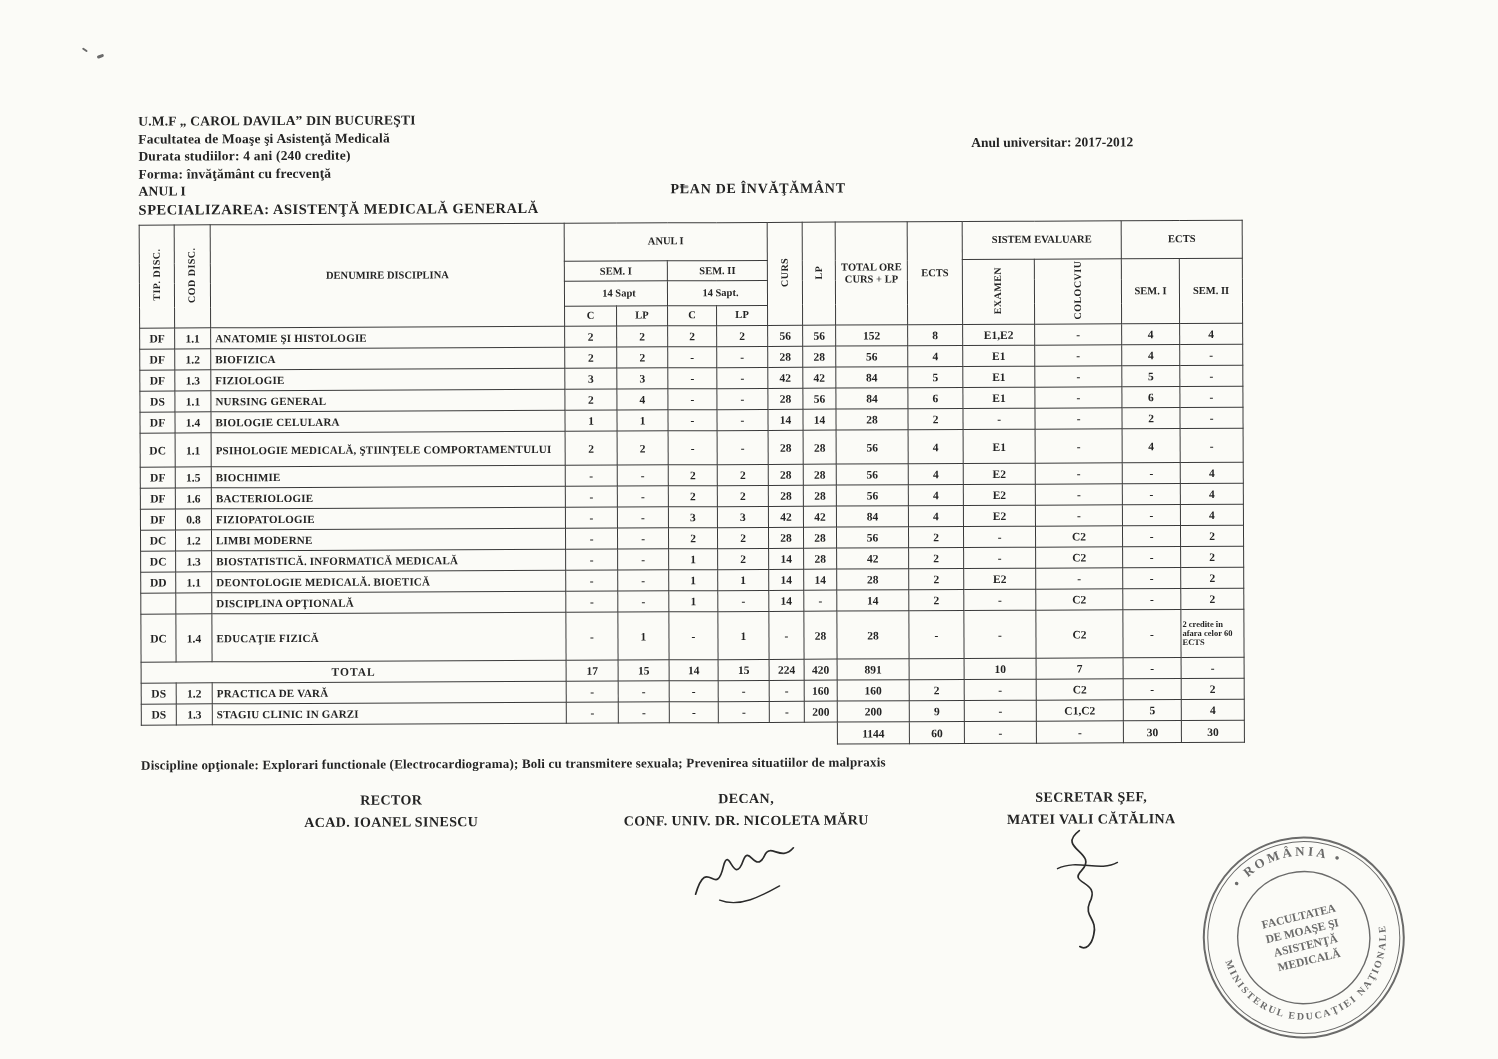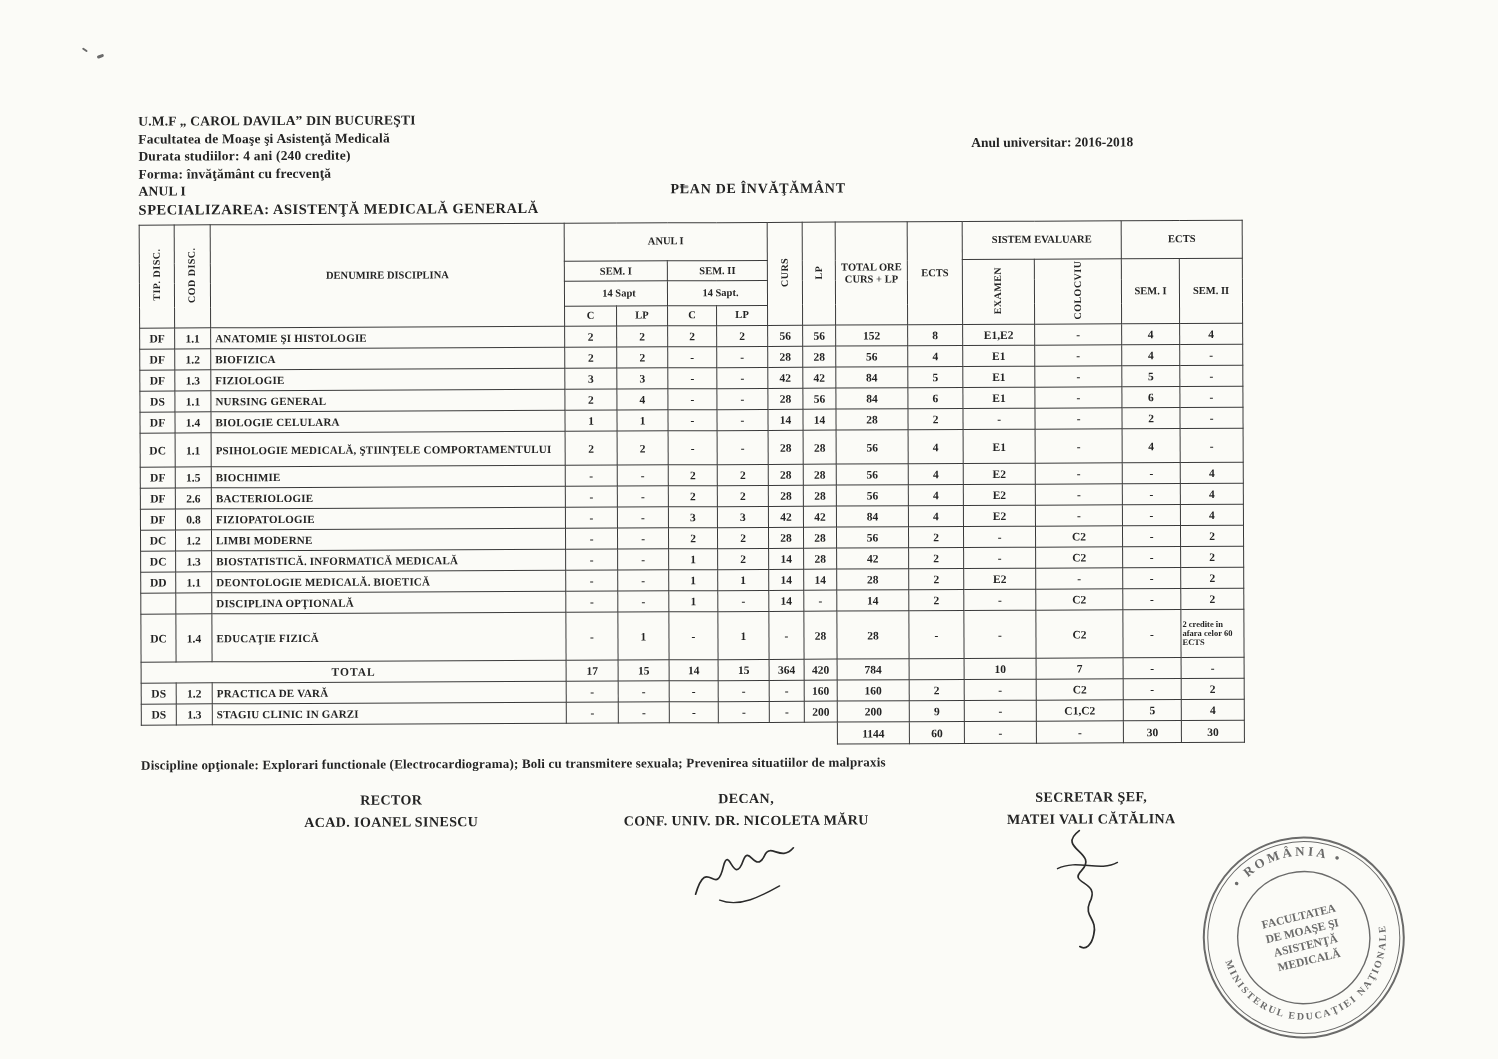--- a/index.html
+++ b/index.html
@@ -61,21 +61,21 @@
 
     <div class="hdr">
       <div>U.M.F „ CAROL DAVILA” DIN BUCUREŞTI</div>
       <div>Facultatea de Moaşe şi Asistenţă Medicală</div>
       <div>Durata studiilor: 4 ani (240 credite)</div>
       <div>Forma: învăţământ cu frecvenţă</div>
       <div>ANUL I</div>
       <div class="spec">SPECIALIZAREA: ASISTENŢĂ MEDICALĂ GENERALĂ</div>
     </div>
 
-    <div class="academic-year">Anul universitar: 2016-2018</div>
+    <div class="academic-year">Anul universitar: 2017-2012</div>
     <div class="plan-title">PLAN DE ÎNVĂŢĂMÂNT</div>
 
     <div class="table-wrap">
       <table>
         <colgroup>
           <col style="width:35px">
             <col style="width:36px">
             <col style="width:354px">
           <col style="width:52px">
             <col style="width:51px">
@@ -237,21 +237,21 @@
               <td>28</td>
               <td>56</td>
               <td>4</td>
               <td>E2</td>
               <td>-</td>
               <td>-</td>
               <td>4</td>
             </tr>
             <tr>
               <td>DF</td>
-              <td>2.6</td>
+              <td>1.6</td>
               <td class="name">BACTERIOLOGIE</td>
               <td>-</td>
               <td>-</td>
               <td>2</td>
               <td>2</td>
               <td>28</td>
               <td>28</td>
               <td>56</td>
               <td>4</td>
               <td>E2</td>
@@ -360,23 +360,23 @@
               <td>C2</td>
               <td>-</td>
               <td class="smallnote">2 credite în afara celor 60 ECTS</td>
             </tr>
             <tr>
               <td colspan="3" class="totlabel">TOTAL</td>
               <td>17</td>
               <td>15</td>
               <td>14</td>
               <td>15</td>
-              <td>364</td>
+              <td>224</td>
               <td>420</td>
-              <td>784</td>
+              <td>891</td>
               <td></td>
               <td>10</td>
               <td>7</td>
               <td>-</td>
               <td>-</td>
             </tr>
             <tr>
               <td>DS</td>
               <td>1.2</td>
               <td class="name">PRACTICA DE VARĂ</td>

